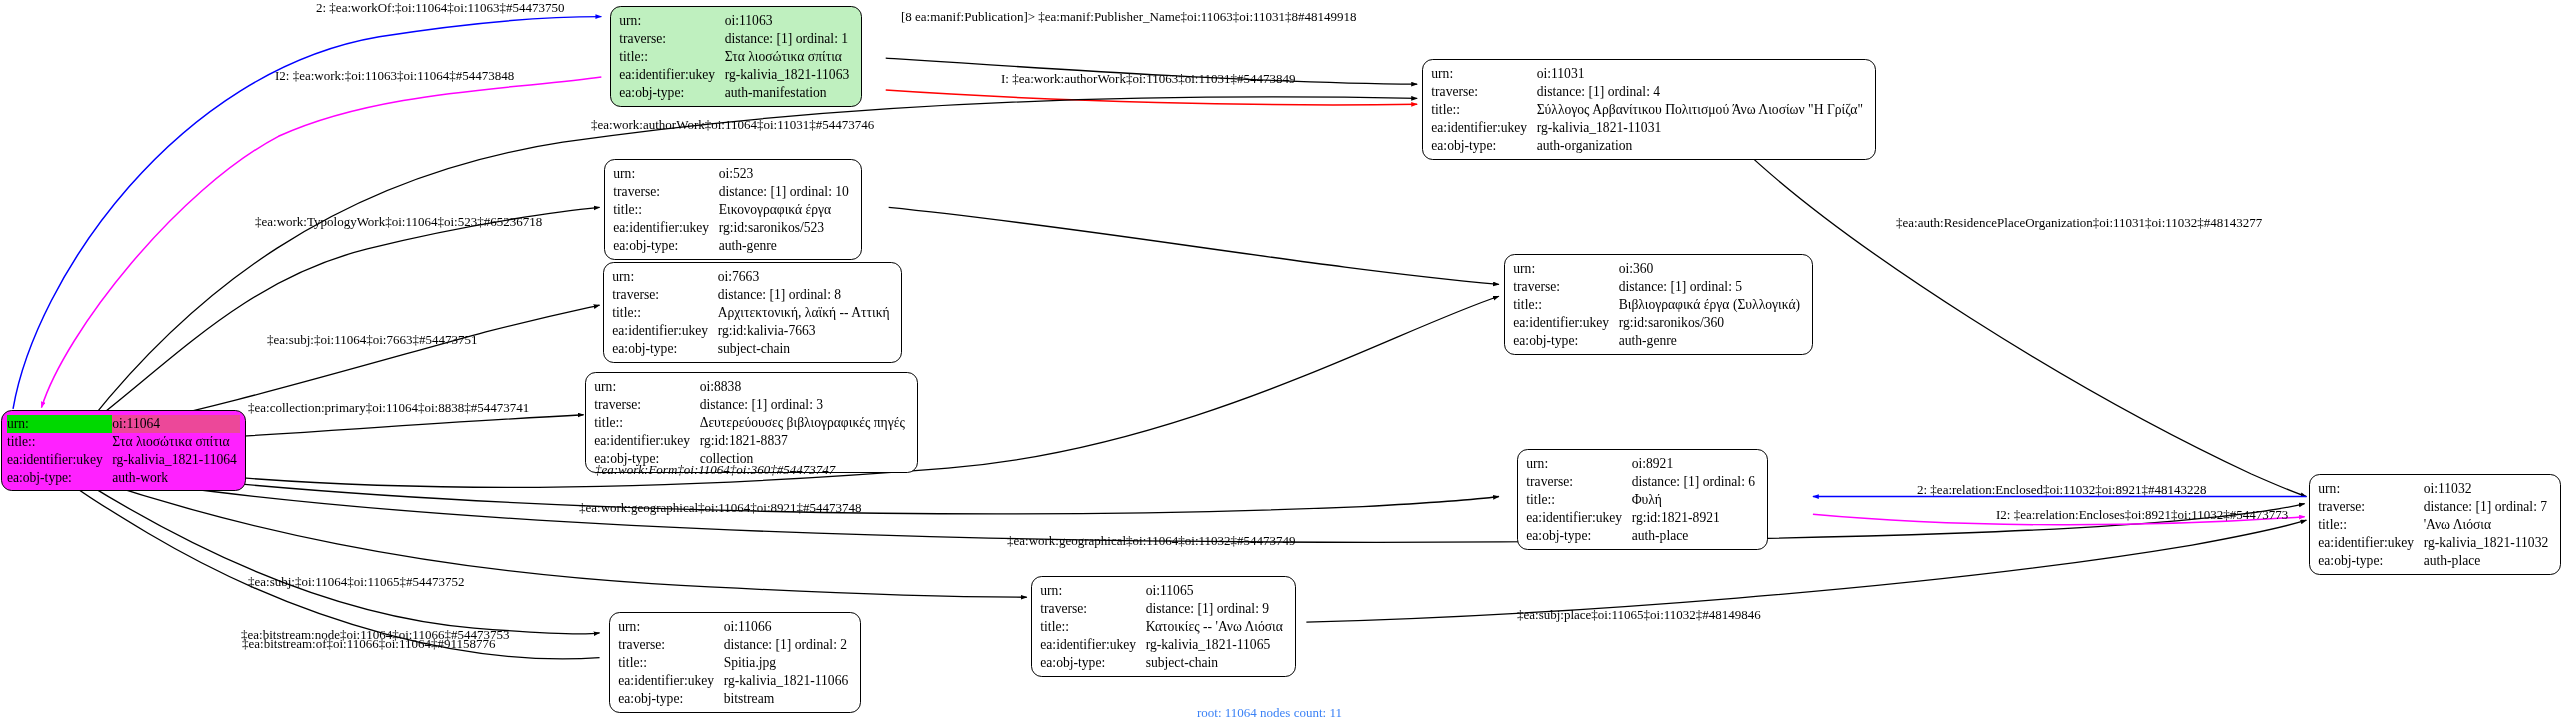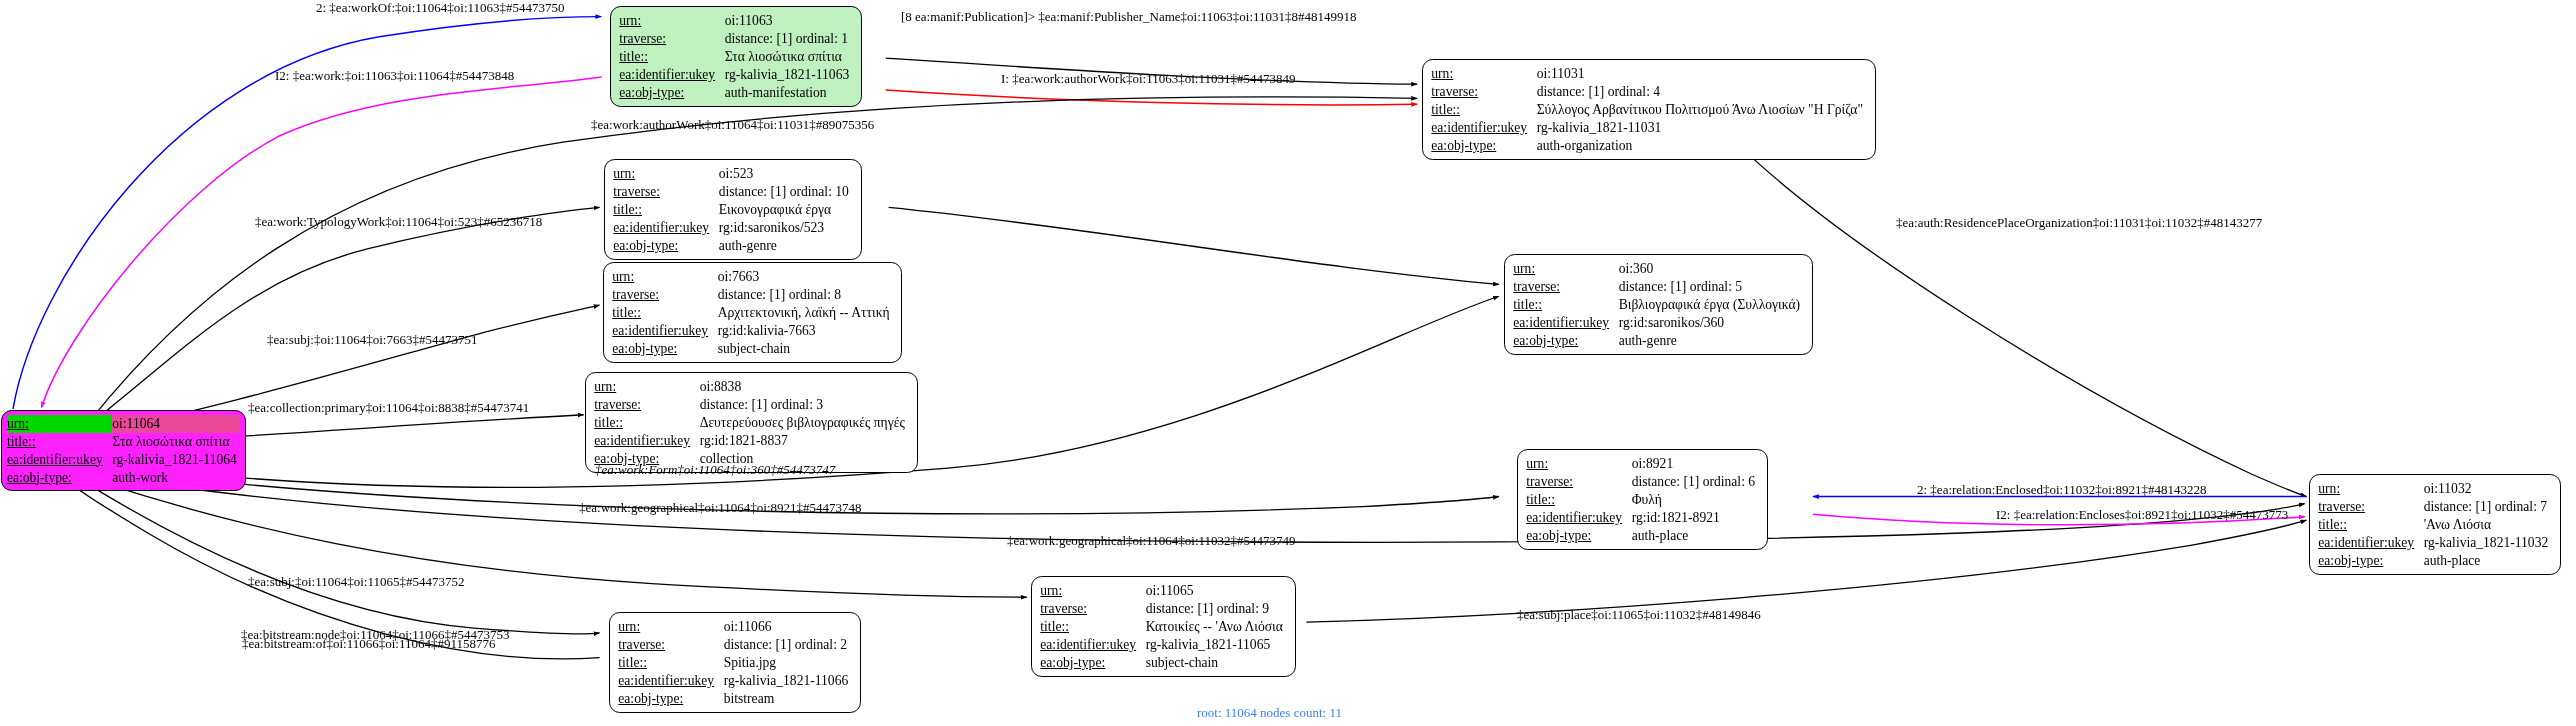--- a/index.html
+++ b/index.html
@@ -4,21 +4,21 @@
 <style>
   html,body{margin:0;padding:0;background:#ffffff;}
   body{font-family:"Liberation Serif","DejaVu Serif",serif;}
   #canvas{position:relative;width:2576px;height:727px;background:#fff;overflow:hidden;}
   svg.edges{position:absolute;left:0;top:0;width:2576px;height:727px;pointer-events:none;}
 
   .node{position:absolute;border:1.2px solid #000;border-radius:10.7px;background:#fff;
         box-sizing:border-box;padding:4.7px 8.3px 4.7px 8.3px;}
   .node table{border-collapse:collapse;}
   .node td{font-size:13.6px;line-height:18px;white-space:nowrap;padding:0 3.6px 0 0;color:#000;}
-  .node td.k{padding-right:9.5px;text-decoration:underline;}
+  .node td.k{padding-right:9.5px;}
   .node.green{background:#bff0bf;}
   .node.root{background:#ff21ff;border-color:#000;}
   .node.root td{color:#000;}
   .node.root .urnkey{background:#00d900;}
   .node.root .urnval{background:#ec4899;}
 
   .elabel{position:absolute;font-size:13px;line-height:14.2px;color:#000;white-space:nowrap;}
   .caption{position:absolute;font-size:13px;color:#3b82f6;white-space:nowrap;}
 </style>
 </head>
@@ -371,21 +371,21 @@
             <td>auth-work</td>
           </tr>
     </tbody>
       </table>
   </div>
 
   <div class="elabel" style="left:270px;top:1.2px;margin-left:46px;">2: ‡ea:workOf:‡oi:11064‡oi:11063‡#54473750</div>
   <div class="elabel" style="left:275px;top:69px;">I2: ‡ea:work:‡oi:11063‡oi:11064‡#54473848</div>
   <div class="elabel" style="left:901px;top:9.5px;">[8 ea:manif:Publication]&gt; ‡ea:manif:Publisher_Name‡oi:11063‡oi:11031‡8#48149918</div>
   <div class="elabel" style="left:1001px;top:72px;">I: ‡ea:work:authorWork‡oi:11063‡oi:11031‡#54473849</div>
-  <div class="elabel" style="left:591px;top:118px;">‡ea:work:authorWork‡oi:11064‡oi:11031‡#89075356</div>
+  <div class="elabel" style="left:591px;top:118px;">‡ea:work:authorWork‡oi:11064‡oi:11031‡#54473746</div>
   <div class="elabel" style="left:255px;top:215px;">‡ea:work:TypologyWork‡oi:11064‡oi:523‡#65236718</div>
   <div class="elabel" style="left:1007px;top:204px;"></div>
   <div class="elabel" style="left:267px;top:333px;">‡ea:subj:‡oi:11064‡oi:7663‡#54473751</div>
   <div class="elabel" style="left:248px;top:401px;">‡ea:collection:primary‡oi:11064‡oi:8838‡#54473741</div>
   <div class="elabel" style="left:595px;top:463px;font-style:italic;">‡ea:work:Form‡oi:11064‡oi:360‡#54473747</div>
   <div class="elabel" style="left:579px;top:501px;">‡ea:work:geographical‡oi:11064‡oi:8921‡#54473748</div>
   <div class="elabel" style="left:1007px;top:534px;">‡ea:work:geographical‡oi:11064‡oi:11032‡#54473749</div>
   <div class="elabel" style="left:248px;top:569px;margin-top:6px;">‡ea:subj:‡oi:11064‡oi:11065‡#54473752</div>
   <div class="elabel" style="left:241px;top:628px;">‡ea:bitstream:node‡oi:11064‡oi:11066‡#54473753</div>
   <div class="elabel" style="left:242px;top:637px;">‡ea:bitstream:of‡oi:11066‡oi:11064‡#91158776</div>

